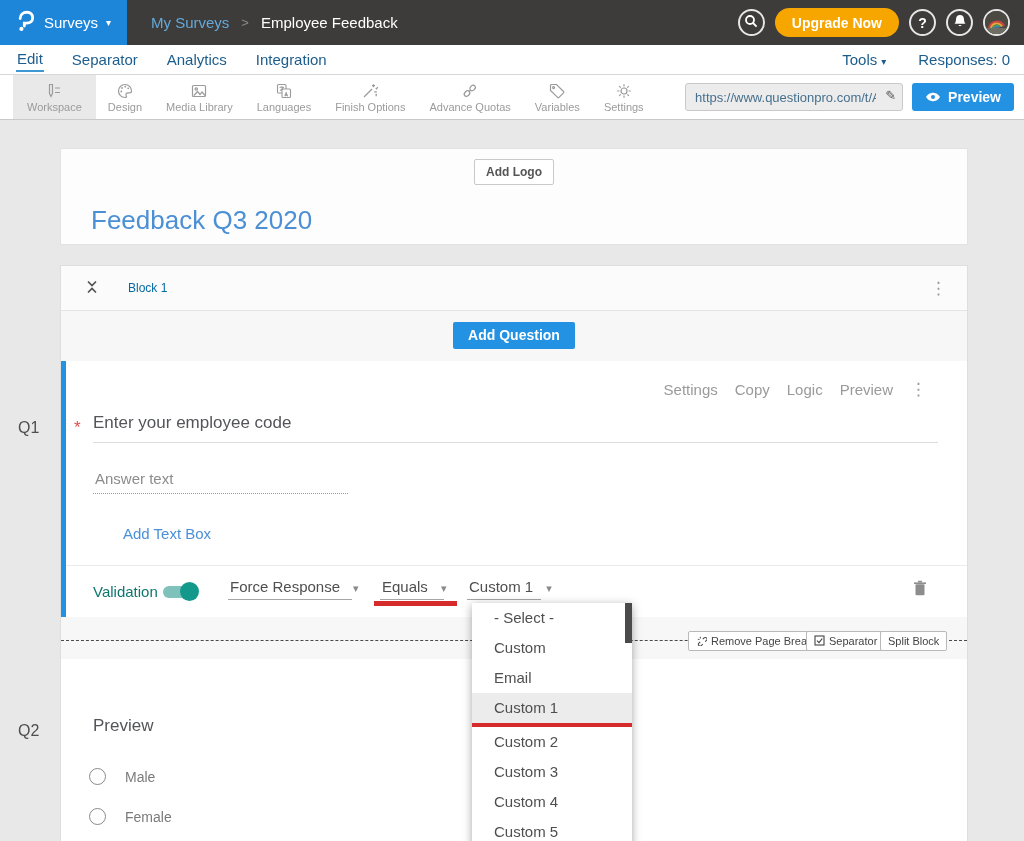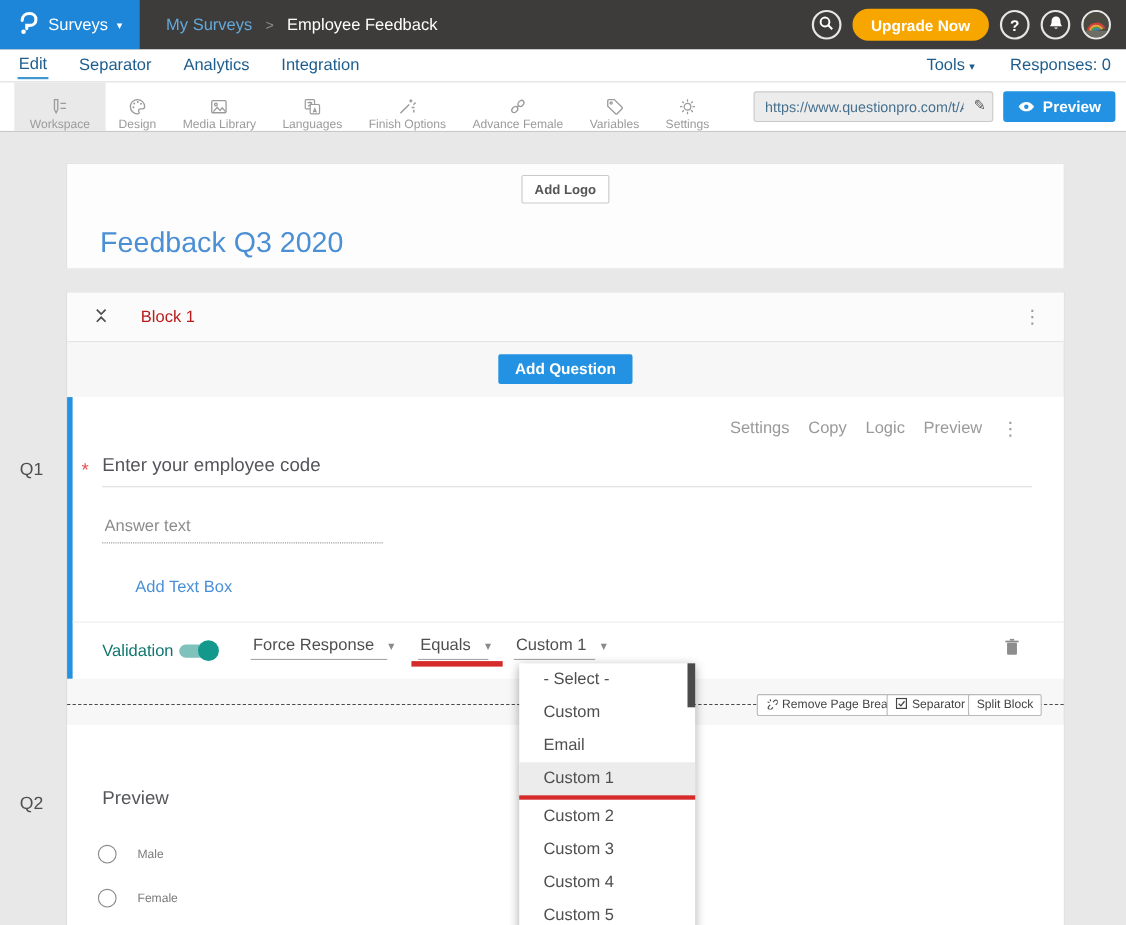--- a/index.html
+++ b/index.html
@@ -25,40 +25,40 @@
   .avatar { width:27px; height:27px; border-radius:50%; border:2px solid #e6e6e6; overflow:hidden; background:#50504a; cursor:pointer; }
   
   .nav { position:absolute; left:0; top:45px; width:1024px; height:30px; background:#fff; border-bottom:1px solid #d8d8d8; display:flex; align-items:center; padding:0 14px 0 16px; }
   .nav-tab { color:#1d5d8d; font-size:15px; font-weight:500; margin-right:27px; padding:3px 1px; cursor:pointer; }
   .nav-tab.active { border-bottom:2px solid #3e97d1; }
   .nav-right { margin-left:auto; display:flex; align-items:center; gap:32px; color:#1d5d8d; font-size:15px; font-weight:500; }
   .nav-right .caret { font-size:10px; margin-left:4px; }
   .tools-btn, .responses-link { cursor:pointer; }
   
   .toolbar { position:absolute; left:0; top:75px; width:1024px; height:45px; background:#fff; border-bottom:1px solid #c9c9c9; display:flex; align-items:stretch; }
-  .tool-item { display:flex; flex-direction:column; align-items:center; justify-content:flex-end; gap:1px; padding:0 12px; cursor:pointer; }
+  .tool-item { display:flex; flex-direction:column; align-items:center; justify-content:center; gap:1px; padding:0 12px; cursor:pointer; }
   .tool-item:first-child { margin-left:13px; padding:0 14px; }
   .tool-item.active { background:#e9e9e9; }
   .tool-item .tl { font-size:11px; color:#9b9b9b; white-space:nowrap; }
   .tool-item svg { display:block; }
   .toolbar-right { margin-left:auto; display:flex; align-items:center; gap:9px; padding-right:10px; }
   .url-box { position:relative; }
   .url-input { width:218px; height:28px; background:#ececec; border:1px solid #c9c9c9; border-radius:3px; font-size:13px; color:#47708e; padding:0 26px 0 9px; font-family:"Liberation Sans",sans-serif; }
   .pencil-icon { position:absolute; right:7px; top:5px; color:#555; font-size:13px; cursor:pointer; }
   .preview-btn { background:#2492e2; border:none; border-radius:3px; color:#fff; font-weight:bold; font-size:14px; height:28px; padding:0 13px; display:flex; align-items:center; gap:7px; cursor:pointer; }
   
   .q-gutter { position:absolute; left:18px; font-size:16px; color:#4f4f4f; }
   
   .survey-card { position:absolute; left:60px; top:148px; width:908px; height:97px; background:#fdfdfd; border:1px solid #e2e2e2; }
   .add-logo-btn { position:absolute; left:50%; top:10px; transform:translateX(-50%); background:#fff; border:1px solid #c9c9c9; border-radius:2px; font-size:12px; color:#555; padding:5px 11px; cursor:pointer; font-family:"Liberation Sans",sans-serif;font-weight:bold; }
   .survey-title { position:absolute; left:30px; top:56px; font-size:26px; color:#4b8fd4; cursor:text; }
   
   .block-card { position:absolute; left:60px; top:265px; width:908px; height:576px; background:#f7f7f7; border:1px solid #dedede; border-bottom:none; display:flex; flex-direction:column; }
   .block-header { height:45px; background:#fbfbfb; border-bottom:1px solid #e4e4e4; display:flex; align-items:center; padding:0 20px 0 24px; flex:none; }
-  .block-title { margin-left:29px; font-size:15px; color:#b91c1c; }
+  .block-title { margin-left:29px; font-size:12px; color:#0369a1; }
   .kebab { color:#9a9a9a; font-size:17px; letter-spacing:0; cursor:pointer; line-height:1; }
   .block-header .kebab { margin-left:auto; }
   .addq-row { height:48px; display:flex; align-items:center; justify-content:center; flex:none; }
   .addq-btn { background:#2492e2; color:#fff; border:none; border-radius:2px; font-weight:bold; font-size:14px; height:27px; padding:0 15px; cursor:pointer; }
   
   .q1-card { position:relative; margin-top:2px; height:256px; background:#fff; border-left:5px solid #2492e2; flex:none; }
   .q-actions { position:absolute; top:20px; right:40px; display:flex; align-items:center; gap:17px; font-size:15px; color:#9a9a9a; }
   .q-actions span { cursor:pointer; }
   .q-required { position:absolute; left:8px; top:57px; color:#e04f4f; font-size:17px; }
   .q-title { position:absolute; left:27px; top:52px; width:845px; font-size:17px; color:#54555a; border-bottom:1px solid #ddd; padding-bottom:9px; cursor:text; }
@@ -83,21 +83,21 @@
   .pb-remove { left:627px; }
   .pb-separator { left:745px; }
   .pb-split { left:819px; }
   
   .q2-card { position:relative; margin-top:8px; background:#fff; flex:1; }
   .q2-title { position:absolute; left:32px; top:57px; font-size:17px; color:#54555a; cursor:text; }
   .radio-row { position:absolute; left:28px; display:flex; align-items:center; gap:19px; cursor:pointer; }
   .radio-row.r1 { top:109px; }
   .radio-row.r2 { top:149px; }
   .radio-circle { width:17px; height:17px; border-radius:50%; border:1.6px solid #8a8a8a; background:#fff; }
-  .radio-label { font-size:11px; color:#7b7b7b; }
+  .radio-label { font-size:14px; color:#7b7b7b; }
   
   .dropdown-panel { position:absolute; left:472px; top:603px; width:160px; height:245px; background:#fff; box-shadow:0 2px 9px rgba(0,0,0,0.35); z-index:20; }
   .dd-option { height:30px; line-height:30px; padding-left:22px; font-size:15px; color:#4f4f4f; cursor:pointer; }
   .dd-option.highlight { background:#ececec; }
   .dd-redbar { height:4px; background:#d62b2b; }
   .dd-thumb { position:absolute; right:0; top:0; width:7px; height:40px; background:#4a4a4a; cursor:pointer; }
 </style>
 </head>
 <body>
 
@@ -214,21 +214,21 @@
     <span class="tl">Finish Options</span>
   </div>
   <div class="tool-item">
     <span>
       <svg width="18" height="18" viewBox="0 0 18 18" stroke="#9b9b9b" stroke-width="1.2" fill="none">
         <ellipse cx="6" cy="11.6" rx="3.1" ry="2.3" transform="rotate(-45 6 11.6)"></ellipse>
         <ellipse cx="11.6" cy="6" rx="3.1" ry="2.3" transform="rotate(-45 11.6 6)"></ellipse>
         <path d="M7.8 9.8 L9.8 7.8"></path>
       </svg>
     </span>
-    <span class="tl">Advance Female</span>
+    <span class="tl">Advance Quotas</span>
   </div>
   <div class="tool-item">
     <span>
       <svg width="18" height="18" viewBox="0 0 18 18" stroke="#9b9b9b" stroke-width="1.2" fill="none">
         <path d="M2.5 8.5 V3.5 a1 1 0 0 1 1-1 H8.5 L15.5 9.5 a1 1 0 0 1 0 1.4 L11 15.4 a1 1 0 0 1-1.4 0 Z"></path>
         <circle cx="5.6" cy="5.6" r="1"></circle>
       </svg>
     </span>
     <span class="tl">Variables</span>
   </div>

